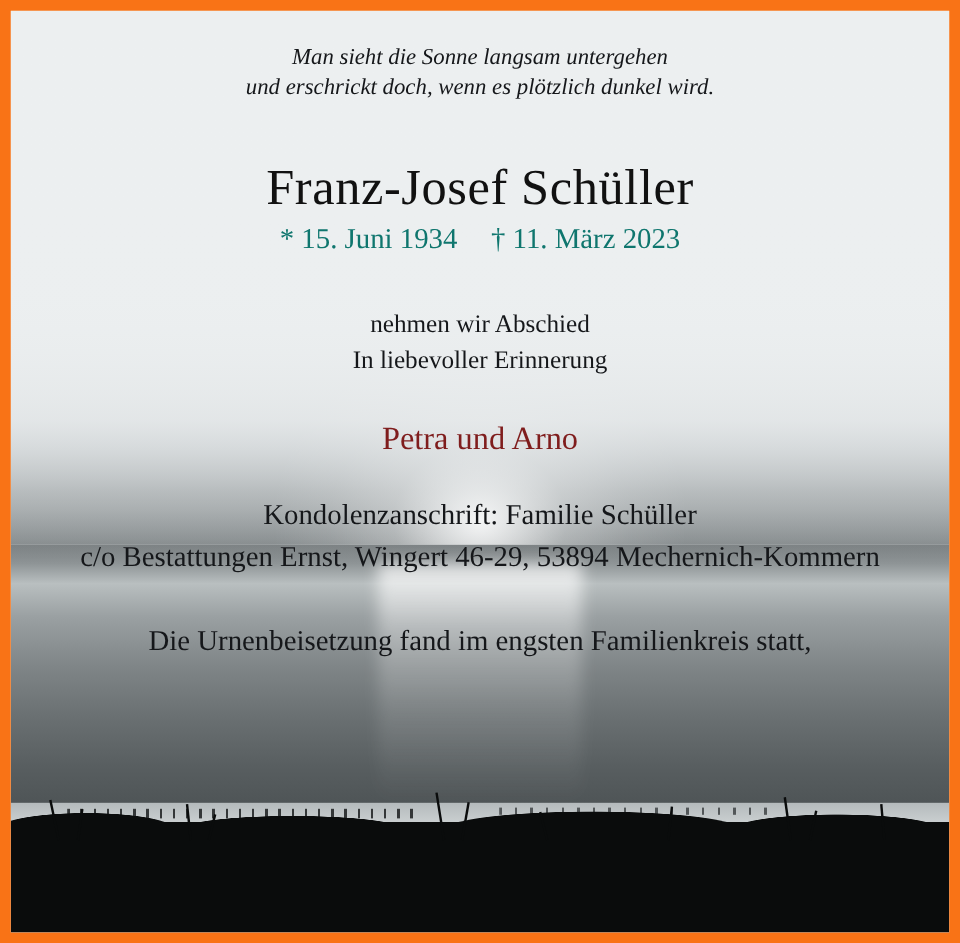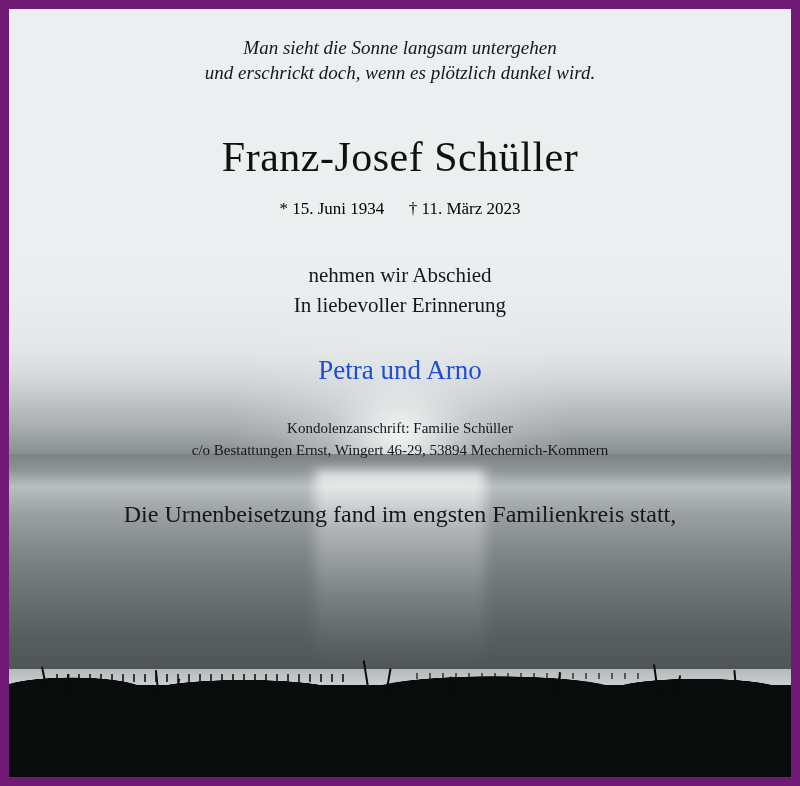--- a/index.html
+++ b/index.html
@@ -12,21 +12,21 @@
     height: 786px;
     font-family: "Liberation Serif", serif;
     overflow: hidden;
   }
 
   .obituary {
     position: relative;
     width: 800px;
     height: 786px;
     box-sizing: border-box;
-    border: 9px solid #701a75;
+    border: 9px solid #f97316;
     background: #eceff0;
     overflow: hidden;
   }
 
   
   .photo {
     position: absolute;
     left: 0;
     right: 0;
     bottom: 0;
@@ -187,45 +187,45 @@
 
   .name {
     margin-top: 48px;
     font-size: 42px;
     letter-spacing: 0.5px;
     color: #111;
     font-family: Liberation Serif, serif;
   }
 
   .dates {
-    margin-top: 18px;
-    font-size: 17px;
-    color: #000000;
+    margin-top: 6px;
+    font-size: 24px;
+    color: #0f766e;
   }
   .dates .sep {
     display: inline-block;
     width: 16px;
   }
 
   .memoriam {
     margin-top: 42px;
     font-size: 21px;
     line-height: 1.42;
     color: #15171a;
   }
 
   .survivors {
     margin-top: 34px;
     font-size: 27px;
-    color: #1d4ed8;
+    color: #7f1d1d;
   }
 
   .condolence {
     margin-top: 32px;
-    font-size: 15px;
+    font-size: 24px;
     line-height: 1.45;
     color: #15171a;
   }
 
   .burial {
     margin-top: 40px;
     font-size: 24px;
     color: #15171a;
   }
 </style>

